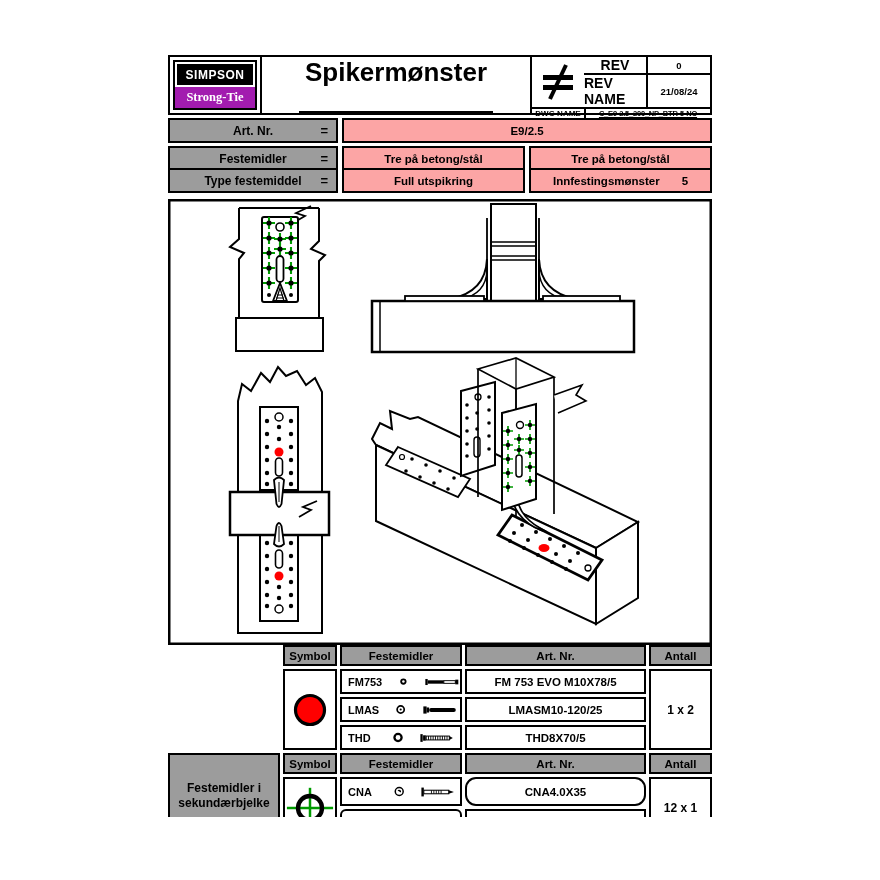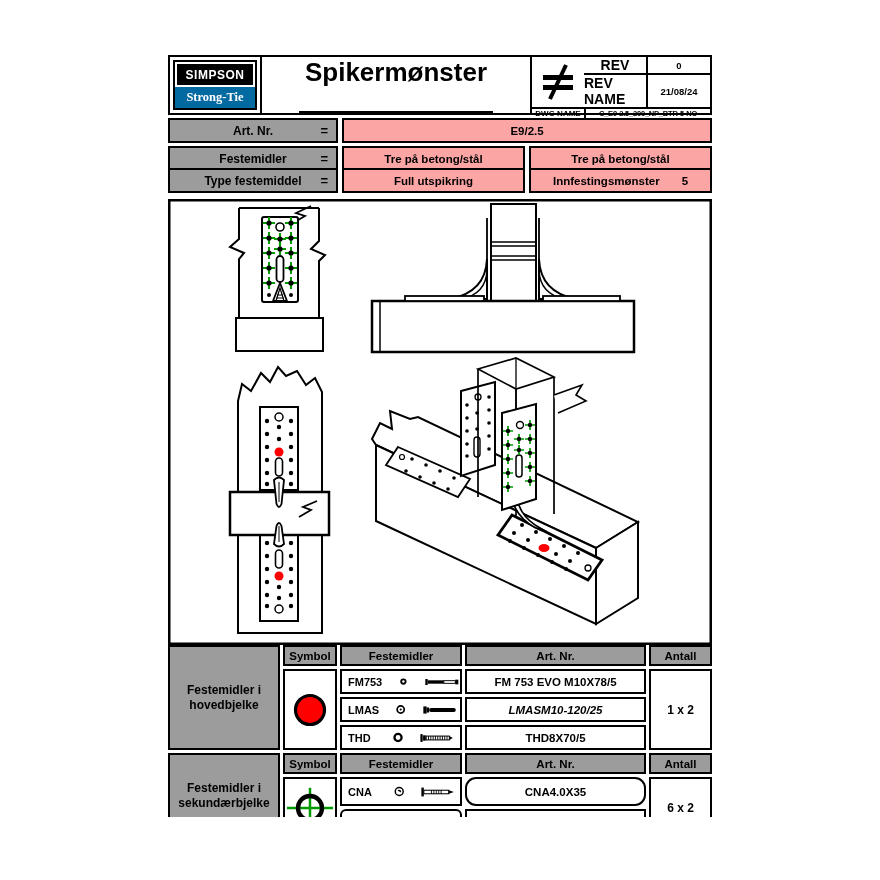--- a/index.html
+++ b/index.html
@@ -5,31 +5,31 @@
   html,body{margin:0;padding:0;background:#fff;}
   #canvas{position:relative;width:880px;height:817px;background:#fff;overflow:hidden;
           font-family:"Liberation Sans",sans-serif;color:#000;}
   .abs{position:absolute;}
   
   #hdr{left:168px;top:55px;width:544px;height:60px;border:2px solid #000;display:flex;background:#fff;box-sizing:border-box;}
   #logocell{width:92px;border-right:2px solid #000;box-sizing:border-box;padding:3px;display:flex;flex-direction:column;}
   #logowrap{flex:1;border:2px solid #000;display:flex;flex-direction:column;}
   .logo1{flex:1;background:#000;color:#fff;display:flex;align-items:center;justify-content:center;
          font-weight:bold;font-size:12px;letter-spacing:.5px;border:2px solid #fff;}
-  .logo2{flex:1;background:#0369a1;color:#fff;display:flex;align-items:center;justify-content:center;
+  .logo2{flex:1;background:#a21caf;color:#fff;display:flex;align-items:center;justify-content:center;
          font-family:"Liberation Serif",serif;font-weight:bold;font-size:12.5px;}
   #titlecell{flex:1;border-right:2px solid #000;box-sizing:border-box;display:flex;justify-content:center;}
   #titlecell span{font-size:26px;font-weight:bold;border-bottom:2.5px solid #000;padding:0 6px 2px 6px;}
   #revblock{width:178px;display:grid;grid-template-columns:52px 62px 1fr;grid-template-rows:1fr 1fr 1fr;box-sizing:border-box;}
   #revblock>div{display:flex;align-items:center;justify-content:center;box-sizing:border-box;font-weight:bold;}
   .bl{border-left:2px solid #000;} .bt{border-top:2px solid #000;}
   #neqcell{grid-column:1;grid-row:1/3;}
   #dwgl{grid-column:1;grid-row:3;font-size:8px;}
   .revlab{font-size:14px;} .revval{font-size:9.5px;}
-  #dwgv{grid-column:2/4;grid-row:3;font-size:7.5px;letter-spacing:-.2px;}
+  #dwgv{grid-column:2/4;grid-row:3;font-size:7.5px;letter-spacing:-.2px;text-decoration:underline;}
   
   .inforow{left:168px;width:544px;height:25px;display:flex;gap:4px;}
   .icell{border:2px solid #000;box-sizing:border-box;display:flex;align-items:center;justify-content:center;
          font-weight:bold;font-size:12px;background:#fca5a5;}
   .ilabel{width:170px;background:#9c9c9c;position:relative;}
   .ilabel .eq{position:absolute;right:8px;font-size:13px;}
   .ival{flex:1;font-size:11.5px;}
   
   #draw{left:168px;top:199px;width:544px;height:446px;}
   
@@ -300,21 +300,20 @@
             <use href="#crossS" x="362" y="268"></use>
         <use href="#crossS" x="340" y="288"></use>
             <use href="#crossS" x="362" y="282"></use>
         <use href="#crossS" x="351" y="251"></use>
       </g>
     </g>
   </svg>
   </div>
 
   <div id="table1" class="ftable abs">
-    <div class="cell gray rowlabel">Festemidler i hovedbjelke</div>
     <div class="cell gray" style="grid-column:2;grid-row:1;">Symbol</div>
     <div class="cell gray" style="grid-column:3;grid-row:1;">Festemidler</div>
     <div class="cell gray" style="grid-column:4;grid-row:1;">Art. Nr.</div>
     <div class="cell gray" style="grid-column:5;grid-row:1;">Antall</div>
 
     <div class="cell symcell">
       <svg width="40" height="40" viewBox="-20 -20 40 40">
         <circle r="14.5" fill="#ff0000" stroke="#000" stroke-width="3.2"></circle>
       </svg>
     </div>
@@ -339,21 +338,21 @@
       <svg width="13" height="13" viewBox="-7 -7 14 14">
         <circle r="5.3" fill="#fff" stroke="#000" stroke-width="2.6"></circle>
           <circle r="1.6" fill="#000"></circle>
       </svg>
       <svg width="52" height="14" viewBox="0 0 52 14">
         <rect x="0.5" y="2" width="4.5" height="10" fill="#000"></rect>
         <rect x="5" y="3.5" width="3.5" height="7" fill="#000"></rect>
         <rect x="8.5" y="4.3" width="37" height="5.4" rx="2.7" fill="#000"></rect>
       </svg>
     </div>
-    <div class="cell" style="grid-column:4;grid-row:3;font-style:italic;">LMASM10-120/25</div>
+    <div class="cell" style="grid-column:4;grid-row:3;">LMASM10-120/25</div>
 
     <div class="cell fcell" style="grid-column:3;grid-row:4;">
       <span class="fcode">THD</span>
       <svg width="13" height="13" viewBox="-7 -7 14 14">
         <circle r="5" fill="#fff" stroke="#000" stroke-width="3.2"></circle>
       </svg>
       <svg width="52" height="14" viewBox="0 0 52 14">
         <rect x="0.5" y="2" width="3" height="10" fill="#000"></rect>
         <rect x="4" y="3.5" width="3.5" height="7" fill="#000"></rect>
         <rect x="8" y="4.5" width="30" height="5" fill="#fff" stroke="#000" stroke-width="1.3"></rect>
@@ -404,16 +403,16 @@
       </svg>
       <svg width="48" height="14" viewBox="0 0 48 14">
         <rect x="0.5" y="3" width="5" height="8" fill="#fff" stroke="#000" stroke-width="1.5"></rect>
         <rect x="6" y="5.3" width="28" height="3.4" fill="#000"></rect>
         <path d="M8 4 L10 10 L12 4 L14 10 L16 4 L18 10 L20 4 L22 10 L24 4 L26 10 L28 4 L30 10 L32 4" stroke="#000" stroke-width="1.2" fill="none"></path>
         <path d="M34 4.8 L41 7 L34 9.2 Z" fill="#000"></path>
       </svg>
     </div>
     <div class="cell" style="grid-column:4;grid-row:3;">CSA5.0X35</div>
 
-    <div class="cell antcell">6 x 2</div>
+    <div class="cell antcell">12 x 1</div>
   </div>
 
 </div>
 
 </body></html>

